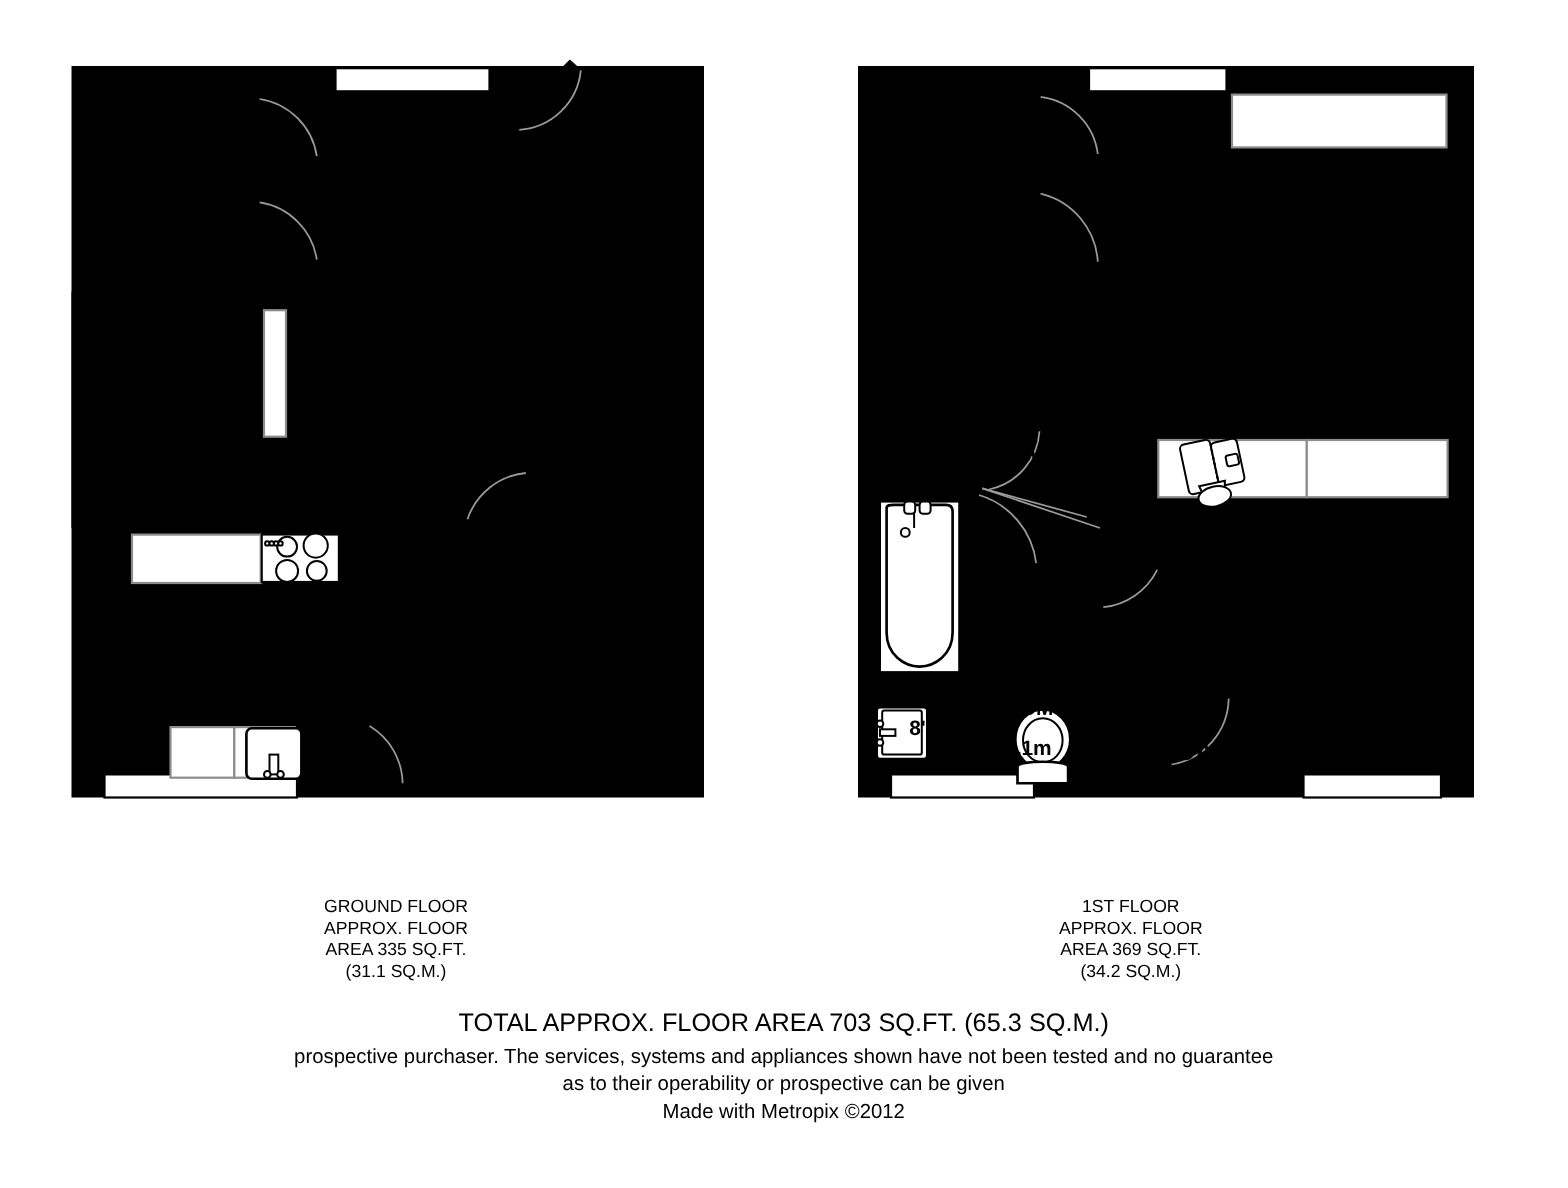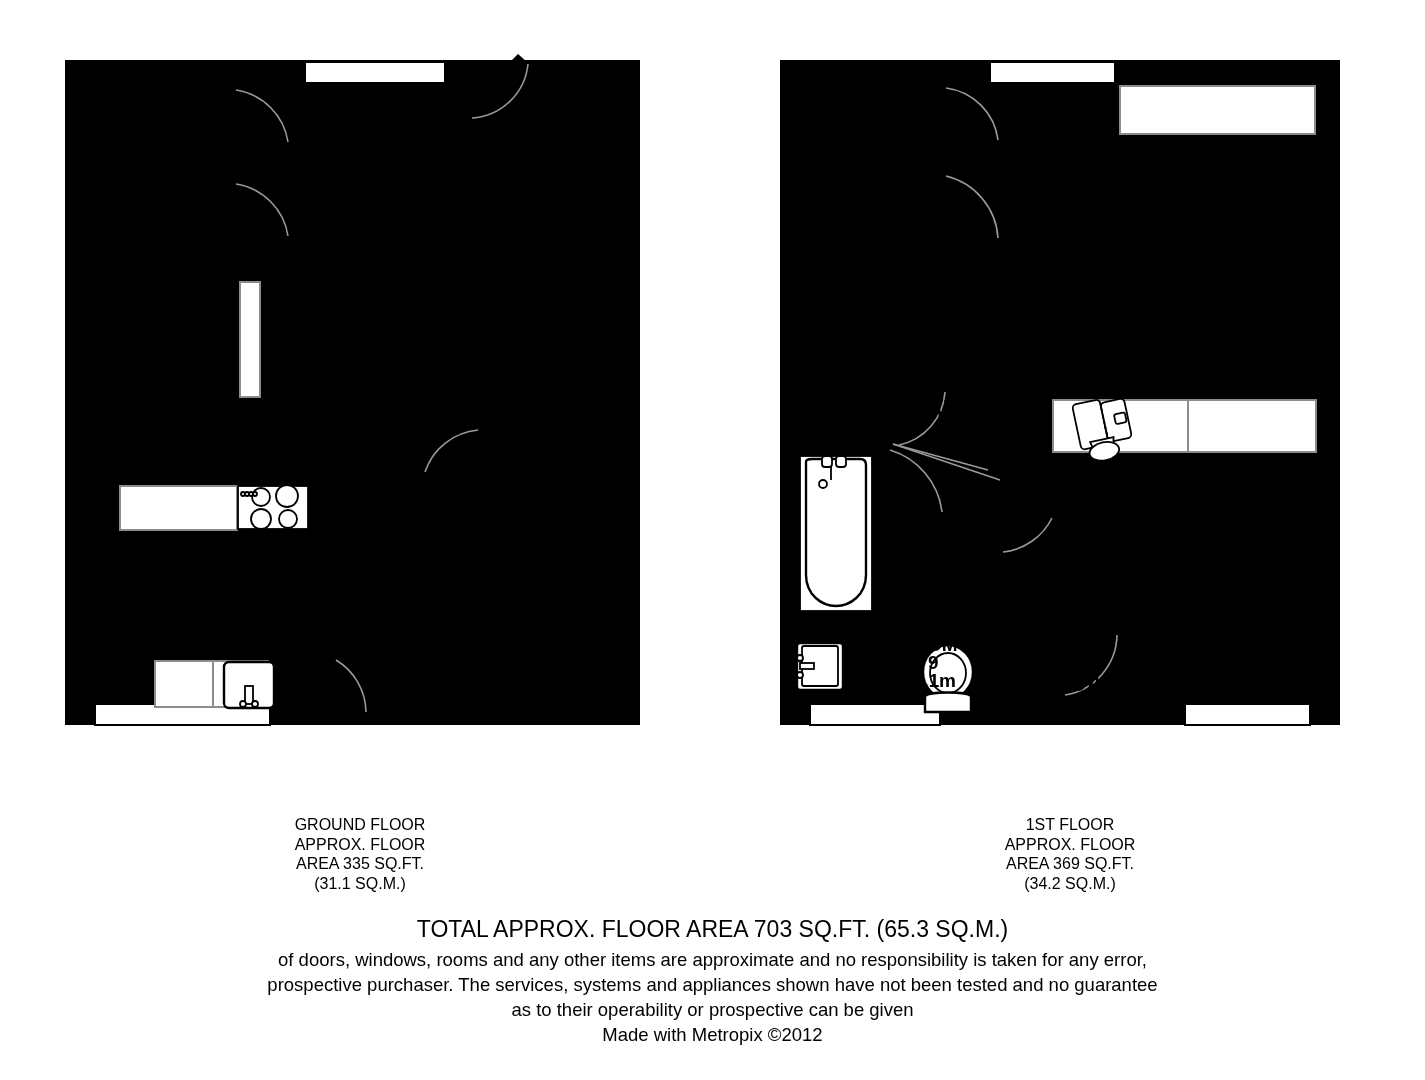--- a/index.html
+++ b/index.html
@@ -296,35 +296,34 @@
 
   <div class="lbl room-name" style="left:1050px; top:202px; width:250px;">BEDROOM</div>
   <div class="lbl room-dims" style="left:1050px; top:233px; width:250px;">13'1 x 12'11</div>
   <div class="lbl room-dims" style="left:1050px; top:262px; width:250px;">4.0m x 3.9m</div>
 
   <div class="lbl room-name" style="left:1065px; top:521px; width:250px;">BEDROOM</div>
   <div class="lbl room-dims" style="left:1065px; top:552px; width:250px;">10'11 x 8'9</div>
   <div class="lbl room-dims" style="left:1065px; top:581px; width:250px;">3.3m x 2.7m</div>
 
   <div class="lbl small-room" style="left:818px; top:634px; width:170px;">BATHROOM</div>
-  <div class="lbl small-room" style="left:818px; top:652px; width:170px;">8'5 x 6'9</div>
+  <div class="lbl small-room" style="left:777px; top:652px; width:170px;">8'5 x 6'9</div>
   <div class="lbl small-room" style="left:818px; top:670px; width:170px;">2.6m x 2.1m</div>
 
   <div class="footer-block" style="left:205px; top:815px; width:310px;">GROUND FLOOR
 APPROX. FLOOR
 AREA 335 SQ.FT.
 (31.1 SQ.M.)</div>
 
-  <div class="footer-block" style="left:915px; top:815px; width:310px;">1ST FLOOR
+  <div class="footer-block" style="left:873px; top:815px; width:310px;">1ST FLOOR
 APPROX. FLOOR
 AREA 369 SQ.FT.
 (34.2 SQ.M.)</div>
 
   <div class="total-line" style="top:916px;">TOTAL APPROX. FLOOR AREA 703 SQ.FT. (65.3 SQ.M.)</div>
 
   <div class="disclaimer" style="top:948px;">
-    <div>of doors, windows, rooms and any other items are approximate and no responsibility is taken for any error,</div>
     <div>prospective purchaser. The services, systems and appliances shown have not been tested and no guarantee</div>
     <div>as to their operability or prospective can be given</div>
     <div>Made with Metropix ©2012</div>
   </div>
 
 </div>
 
 </body></html>

